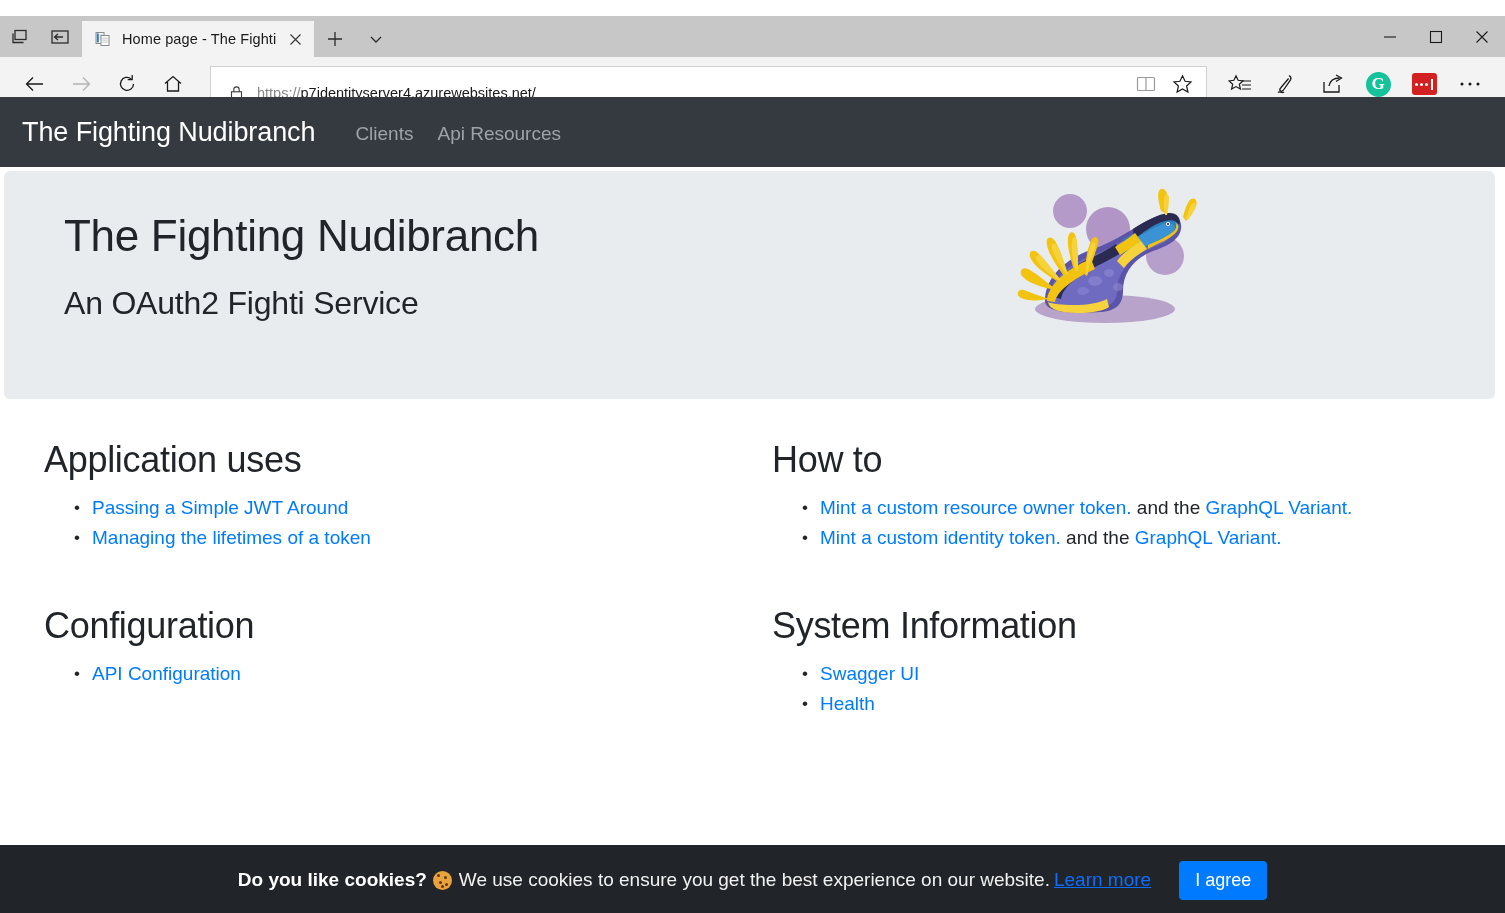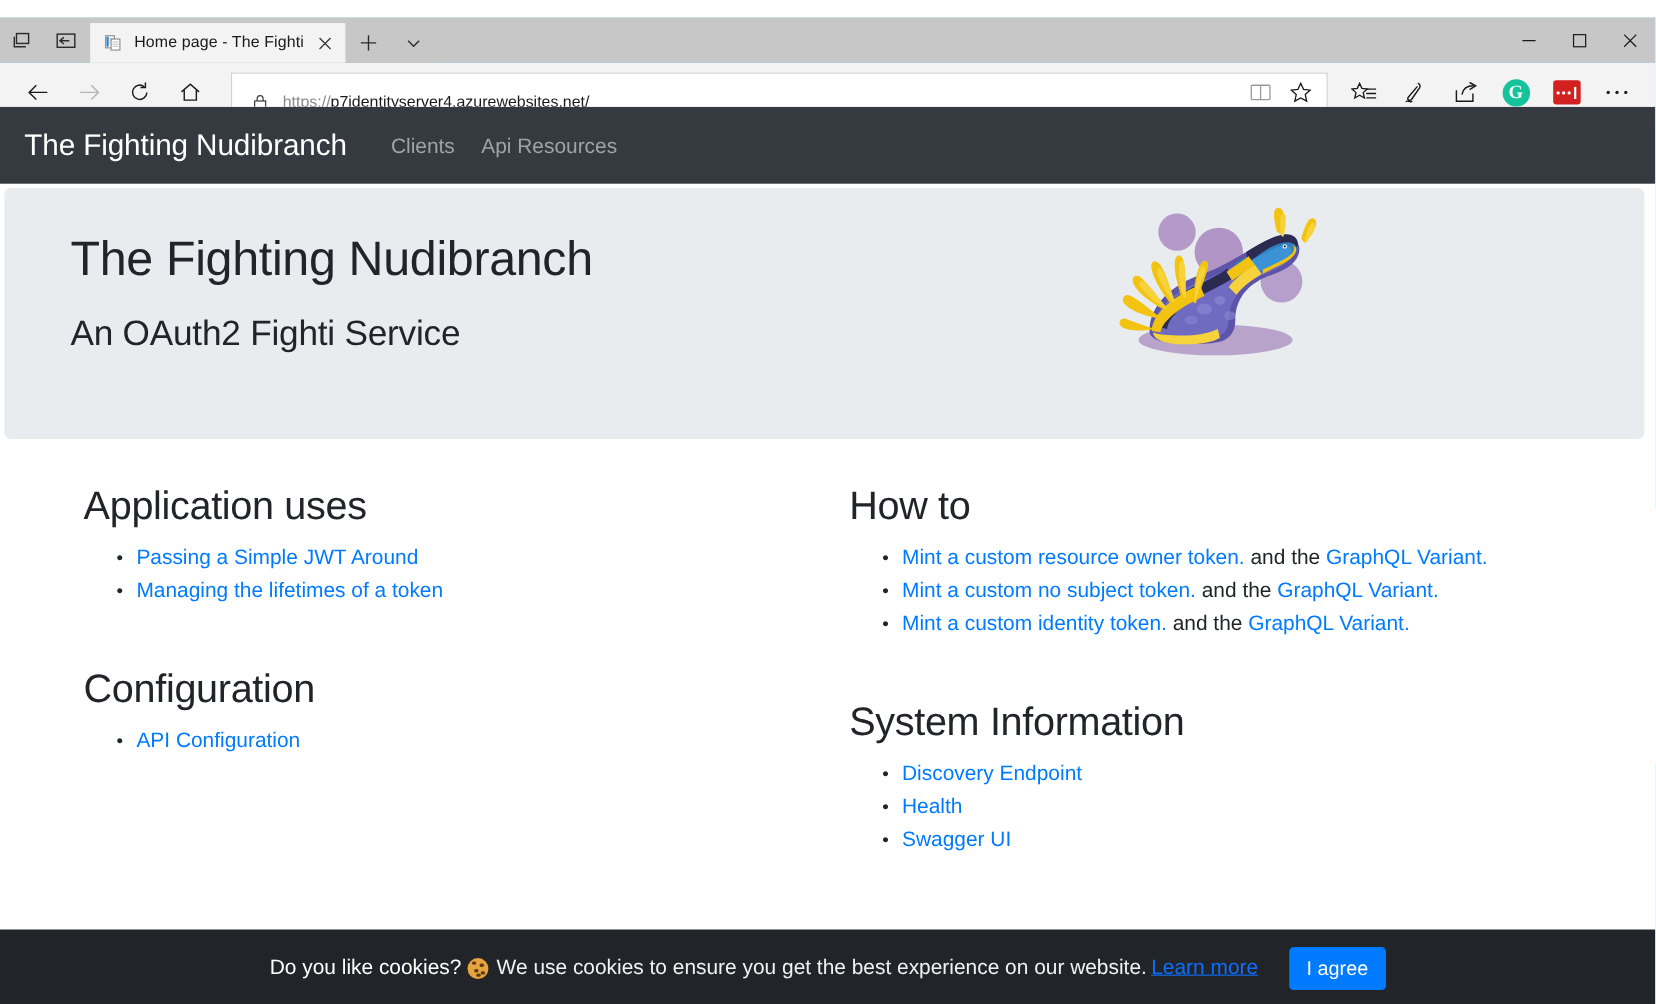--- a/index.html
+++ b/index.html
@@ -110,21 +110,21 @@
   .jumbo-sub {
     font-size: 32px; font-weight: 400; color: #212529; margin-top: 24px; letter-spacing: -0.2px;
   }
   .jumbo-img {
     position: absolute; right: 290px; top: 10px; width: 200px; height: 160px;
   }
 
   .content {
     display: flex; padding: 40px 0 0 0;
   }
-  .col { width: 712px; padding-left: 76px; }
+  .col { width: 712px; padding-left: 44px; }
   .col.right { padding-left: 60px; }
 
   h2.section {
     font-size: 36px; font-weight: 400; color: #212529; letter-spacing: -0.3px;
     margin: 0 0 12px 0;
   }
   h2.section.second { margin-top: 52px; }
 
   ul.links { list-style: none; margin: 0; padding: 0 0 0 48px; }
   ul.links li {
@@ -136,21 +136,21 @@
   a.link { color: #007bff; text-decoration: none; }
   .plain { color: #212529; }
 
   
   .cookie {
     position: absolute; left: 0; bottom: 0; width: 1505px; height: 70px;
     background: #212529; display: flex; align-items: center; justify-content: center;
     gap: 0;
   }
   .cookie-text { font-size: 19px; color: #f1f1f1; }
-  .cookie-text b { font-weight: normal; color: #ffffff; text-align: center; }
+  .cookie-text b { font-weight: bold; color: #ffffff; text-align: center; }
   .cookie-learn { color: #0d6efd; margin-left: 4px; }
   .cookie-btn {
     margin-left: 28px; background: #007bff; color: #fff; border: none;
     font-size: 18px; padding: 9px 16px; border-radius: 4px;
     font-family: "Liberation Sans", sans-serif; cursor: pointer;
   }
 
   .cookie-emoji-shape {
     display: inline-block; width: 19px; height: 19px; border-radius: 50%;
     background: #e8a33d; position: relative; vertical-align: -3px; margin: 0 7px 0 6px;
@@ -393,37 +393,31 @@
         </ul>
       </div>
 
       <div class="col right">
         <h2 class="section">How to</h2>
         <ul class="links">
           <li>
             <a class="link" href="#">Mint a custom resource owner token.</a><span class="plain"> and the </span><a class="link" href="#">GraphQL Variant.</a>
           </li>
           <li>
-            <a class="link" href="#">Mint a custom no subject token.</a><span class="plain"> and the </span><a class="link" href="#">GraphQL Variant.</a>
-          </li>
-          <li>
             <a class="link" href="#">Mint a custom identity token.</a><span class="plain"> and the </span><a class="link" href="#">GraphQL Variant.</a>
           </li>
         </ul>
 
         <h2 class="section second">System Information</h2>
         <ul class="links">
           <li>
-            <a class="link" href="#">Discovery Endpoint</a>
+            <a class="link" href="#">Swagger UI</a>
           </li>
           <li>
             <a class="link" href="#">Health</a>
-          </li>
-          <li>
-            <a class="link" href="#">Swagger UI</a>
           </li>
         </ul>
       </div>
     </div>
 
     <div class="cookie">
       <span class="cookie-text"><b>Do you like cookies?</b></span>
       <span class="cookie-emoji-shape">
         <i style="left:4px;  top:3px;"></i>
         <i style="left:11px; top:5px;"></i>

